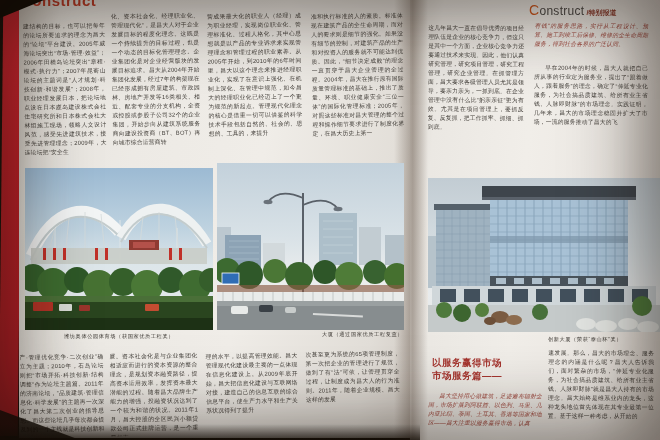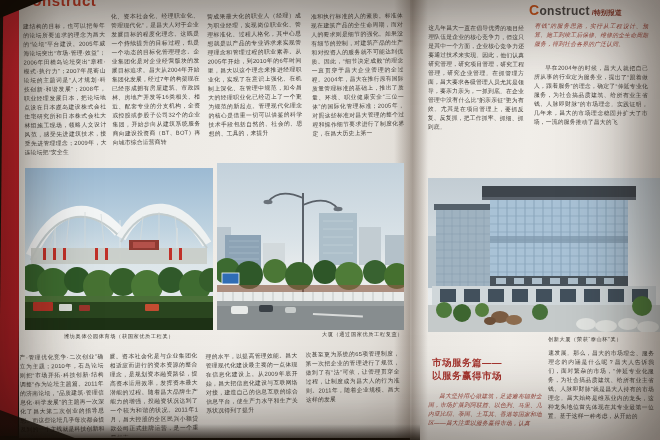--- a/index.html
+++ b/index.html
@@ -34,21 +34,21 @@
   .bottom-shade{left:0;bottom:0;width:420px;height:16px;
     background:linear-gradient(0deg,rgba(18,12,6,.75),rgba(18,12,6,0));}
   .vignette{inset:0;pointer-events:none;
     box-shadow:inset 0 0 75px 16px rgba(24,15,8,.55);}
   
   .logo-clip{left:21px;top:0;width:125px;height:11px;overflow:hidden;}
   .logo-partial{position:absolute;top:-8px;left:0;font-size:15px;font-weight:bold;
     color:#c03a26;letter-spacing:.5px;}
   .logo-partial .c{color:#d2571c;}
   .hdr-right{left:529px;top:1px;white-space:nowrap;}
-  .hdr-right .logo{font-size:12px;font-weight:bold;color:#4d4a47;letter-spacing:.3px;text-align:right;}
+  .hdr-right .logo{font-size:12px;font-weight:normal;color:#4d4a47;letter-spacing:.3px;text-align:right;}
   .hdr-right .logo .c{color:#d2571c;font-size:14px;}
   .hdr-right .section{font-size:7px;font-weight:bold;color:#8e3a2c;margin-left:2px;}
   
   .col{font-size:5.8px;line-height:9px;color:#45413c;text-align:justify;
     overflow:hidden;letter-spacing:.2px;}
   .red-italic{color:#a2493f;font-style:italic;}
   .caption{font-size:5.2px;color:#3c3833;letter-spacing:.6px;}
   .mkt-heading{font-size:9.5px;font-weight:bold;color:#a63630;line-height:13px;letter-spacing:.5px;}
   .tilt-l{transform:rotate(-.8deg);}
   .tilt-r{transform:rotate(.35deg);}
@@ -319,22 +319,22 @@
   <div class="col" style="height:84px;">展。资本社会化是与企业集团化相适应而进行的资本资源的整合理念，是规划资本融资路径，提高资本运用效率，发挥资本最大潜能的过程。随着昌大品牌生产能力的增强，投融资状况达到了一个较为和谐的状况。2011年1月，昌大控股的全区民兴小额贷款公司正式挂牌运营，是一个重要标志</div>
 </div>
 <div class="abs tilt-l" style="left:206px;top:352px;width:92px;height:84px;">
   <div class="col" style="height:84px;">理的水平，以提高管理效能。昌大管理现代化建设最主要的一点体现在信息化建设上。从2009年底开始，昌大把信息化建设与互联网络对接，建造自己的信息互联的综合信息平台，使生产力水平和生产关系状况得到了提升</div>
 </div>
 <div class="abs tilt-l" style="left:306px;top:350px;width:94px;height:86px;">
   <div class="col" style="height:86px;">次甚至更为系统的65项管理制度，第一次把企业的管理进行了规范，做到了有“法”可依，让管理贯穿全过程，让制度成为昌大人的行为准则。2011年，随着企业规模、昌大这样的发展</div>
 </div>
 
 <div class="abs tilt-r" style="left:432px;top:356px;width:112px;">
+  <div class="mkt-heading">以服务赢得市场</div>
   <div class="mkt-heading">市场服务篇——</div>
-  <div class="mkt-heading">以服务赢得市场</div>
 </div>
 <div class="abs tilt-r" style="left:428px;top:392px;width:114px;height:46px;">
   <div class="col red-italic" style="height:46px;text-indent:11px;">昌大坚持用心做建筑，足迹遍布辐射全国，市场扩展到阿联酋、以色列、马里、几内亚比绍、泰国、土耳其、香港等国家和地区——昌大注重以服务赢得市场，认真</div>
 </div>
 <div class="abs tilt-r" style="left:548px;top:349px;width:106px;height:90px;">
   <div class="col" style="height:90px;">速发展。那么，昌大的市场理念、服务理念的内涵是什么呢？昌大人告诉我们，面对繁杂的市场，“伸延专业化服务，为社会搞品质建筑、给所有业主省钱、人脉即财脉”就是昌大人持有的市场理念。昌大始终是维系业内的龙头，这种龙头地位首先体现在其专业最第一位置。基于这样一种考虑，从开始的</div>
 </div>
 
 <div class="abs corner-tl"></div>
 <div class="abs bottom-shade"></div>

